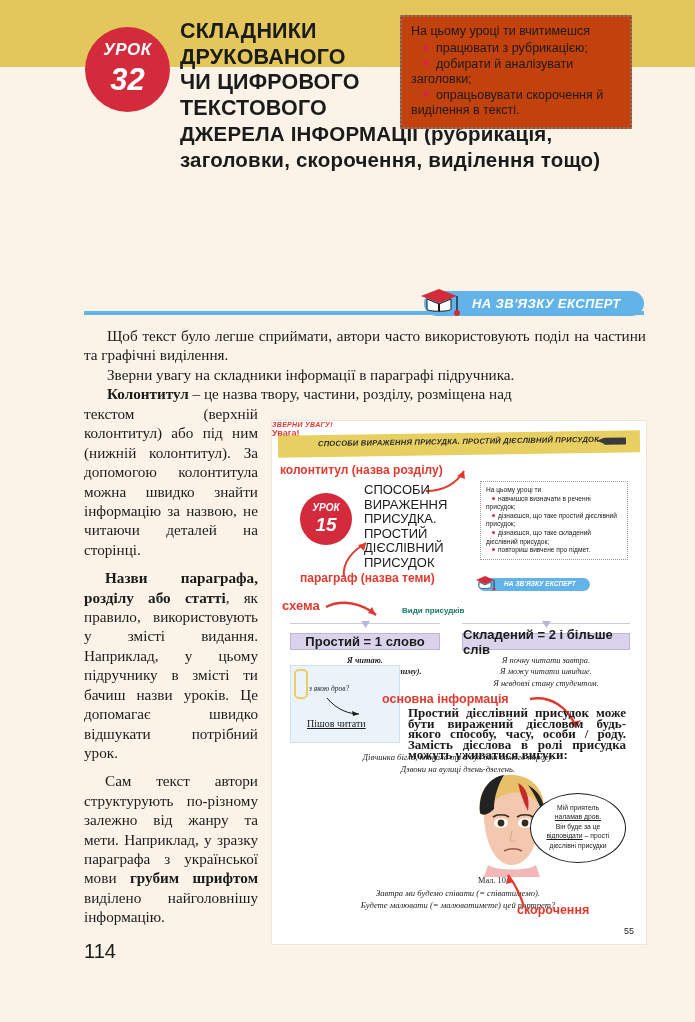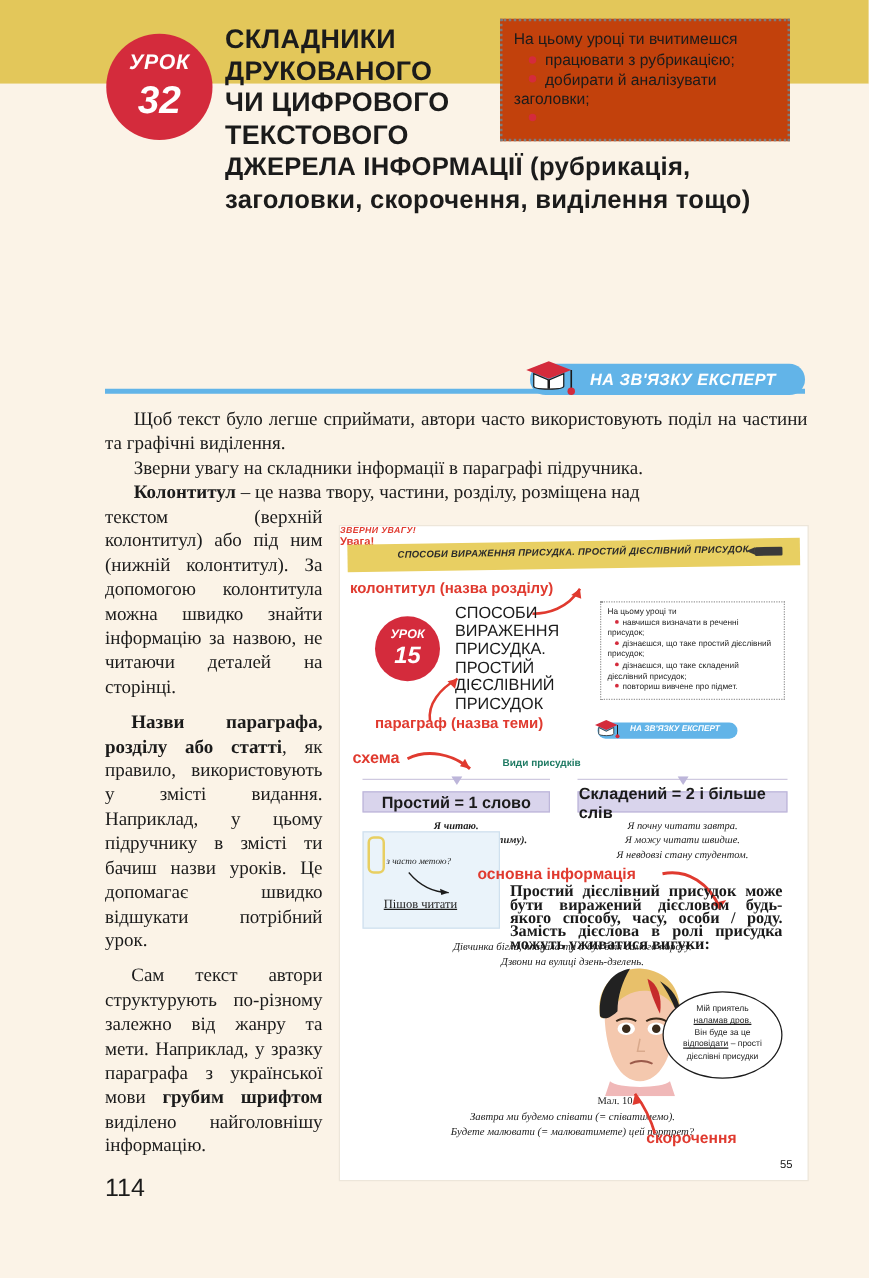--- a/index.html
+++ b/index.html
@@ -259,21 +259,21 @@
     <div class="tail">ДЖЕРЕЛА ІНФОРМАЦІЇ (рубрикація,</div>
     <div class="tail">заголовки, скорочення, виділення тощо)</div>
   </div>
 </div>
 
 <div class="goals">
   <div class="goals-intro">На цьому уроці ти вчитимешся</div>
   <ul>
     <li><span class="dot"></span><span>працювати з рубрикацією;</span></li>
     <li><span class="dot"></span><span>добирати й аналізувати заголовки;</span></li>
-    <li><span class="dot"></span></li>
+    <li><span class="dot"></span><span>опрацьовувати скорочення й виділення в тексті.</span></li>
   </ul>
 </div>
 
 <div class="rule"></div>
 <div class="expert">
   <svg class="cap" viewBox="0 0 42 34">
     <path d="M3 11 L21 4 L39 11 L21 18 Z" fill="#D42B3C"></path>
     <path d="M9 14 L9 24 C9 27 33 27 33 24 L33 14 L21 19 Z" fill="#ffffff" stroke="#1B1B1B" stroke-width="1"></path>
     <path d="M39 11 L39 26" stroke="#1B1B1B" stroke-width="1.3" fill="none"></path>
     <circle cx="39" cy="28" r="3" fill="#D42B3C"></circle>
@@ -366,21 +366,21 @@
     <div>Я буду читати (= читатиму).</div>
   </div>
   <div class="sex r">
     <div>Я почну читати завтра.</div>
     <div>Я можу читати швидше.</div>
     <div>Я невдовзі стану студентом.</div>
   </div>
 
   <div class="attn">
     <div class="clip"></div>
-    <div class="q">з часто метою?</div>
+    <div class="q">з якою дров?</div>
     <svg style="position:absolute;left:34px;top:30px;width:40px;height:22px;" viewBox="0 0 40 22">
       <path d="M2 2 C12 14 24 18 34 18" stroke="#1B1B1B" stroke-width="1" fill="none"></path>
       <path d="M34 18 L27 15 L28 20 Z" fill="#1B1B1B"></path>
     </svg>
     <div class="ans">Пішов читати</div>
   </div>
   <div class="ins-zvern">ЗВЕРНИ УВАГУ!</div>
 
   <div class="lbl-red ins-osn">основна інформація</div>
   <svg style="position:absolute;left:256px;top:272px;width:60px;height:44px;" viewBox="0 0 60 44">

